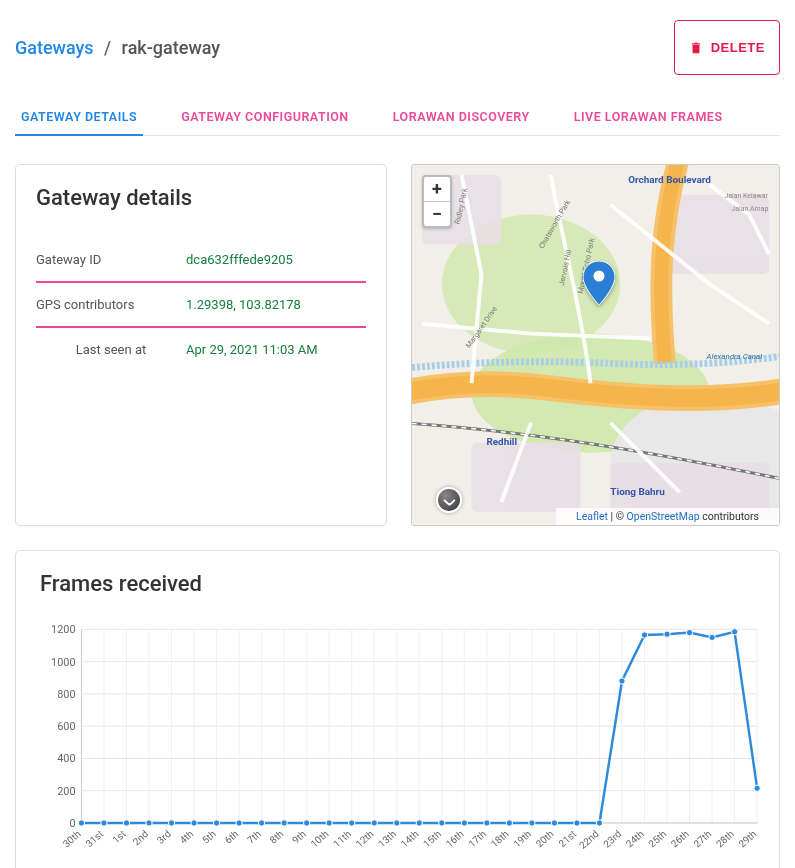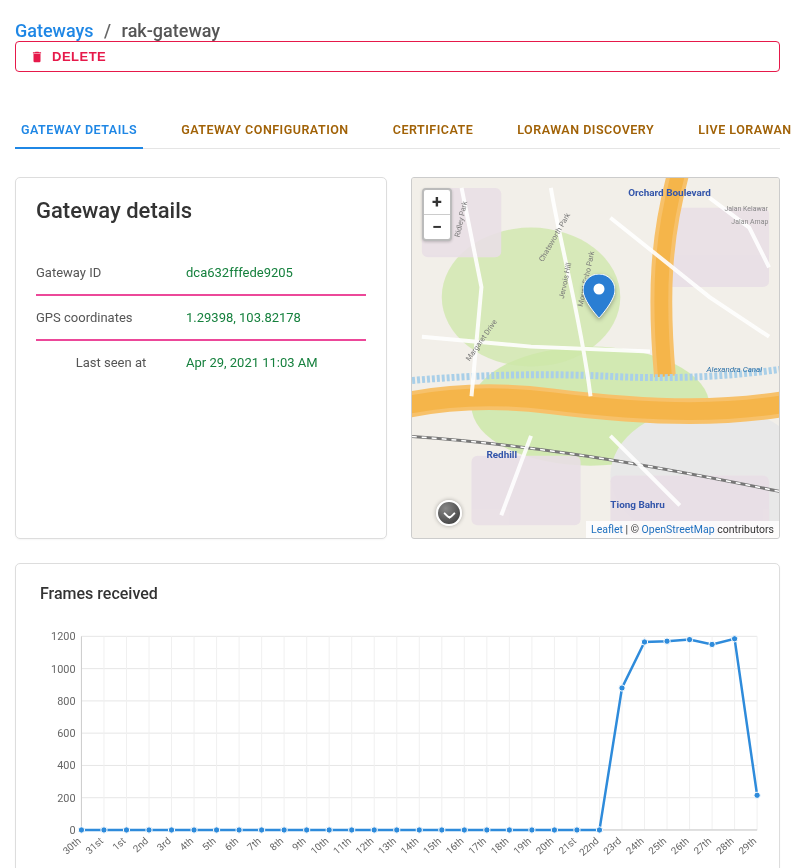--- a/index.html
+++ b/index.html
@@ -6,60 +6,60 @@
     body {
       font-family: -apple-system, BlinkMacSystemFont, "Segoe UI", Roboto, Helvetica, Arial, sans-serif;
       background: #fff;
       color: #333;
       width: 795px;
       padding: 20px 15px;
     }
     .topbar {
       display: flex;
       justify-content: space-between;
-      margin-bottom: 40px;
-      flex-direction: column;
+      align-items: center;
+      margin-bottom: 24px;
     }
     .breadcrumb {
       font-size: 18px;
       font-weight: 500;
       color: #555;
     }
     .breadcrumb a {
       color: #1f87e5;
       text-decoration: none;
     }
     .breadcrumb .sep { margin: 0 6px; color: #666;}
     .delete-btn {
       border: 1px solid #e6194a;
       color: #e6194a;
       background: #fff;
       border-radius: 4px;
-      padding: 7px 14px;
+      padding: 19px 14px;
       font-size: 13px;
       font-weight: 600;
       letter-spacing: 0.5px;
       display: inline-flex;
       align-items: center;
       gap: 8px;
       cursor: pointer;
     }
     .delete-btn svg { width: 14px; height: 14px; fill: #e6194a; }
     .tabs {
       display: flex;
       border-bottom: 1px solid #e5e5e5;
       margin-bottom: 28px;
       gap: 32px;
     }
     .tab {
       padding: 10px 6px;
       font-size: 12.5px;
       font-weight: 600;
       letter-spacing: 0.5px;
-      color: #a16207;
+      color: #ec4899;
       cursor: pointer;
       white-space: nowrap;
     }
     .tab.active {
       color: #1f87e5;
       border-bottom: 2px solid #1f87e5;
       margin-bottom: -1px;
     }
     .row {
       display: flex;
@@ -126,30 +126,30 @@
       position: absolute;
       left: 51%; top: 40%;
       transform: translate(-50%, -100%);
       z-index: 5;
     }
     .map-marker svg { width: 32px; height: 44px; filter: drop-shadow(0 2px 2px rgba(0,0,0,0.3)); }
     .map-attrib {
       position: absolute; bottom: 0; right: 0;
       background: rgba(255,255,255,0.8);
       font-size: 10.5px;
-      padding: 2px 5px;
+      padding: 2px 20px;
       color: #333;
       z-index: 10;
     }
     .map-attrib a { color: #1e70bf; text-decoration: none; }
     .frames-card {
       padding: 20px 12px 12px 20px;
     }
     .frames-card h2 {
-      font-size: 16px;
+      font-size: 22px;
       font-weight: 500;
       margin-bottom: 24px;
       color: #333;
       padding-left: 4px;
     }
     .chart-container {
       position: relative;
       height: 240px;
     }
     .chart-container svg { display: block; }
@@ -187,34 +187,33 @@
     <svg viewBox="0 0 24 24">
         <path d="M6 19a2 2 0 0 0 2 2h8a2 2 0 0 0 2-2V7H6v12zM19 4h-3.5l-1-1h-5l-1 1H5v2h14V4z"></path>
       </svg>
     <span>DELETE</span>
   </button>
 </div>
 
 <div class="tabs">
   <div class="tab active">GATEWAY DETAILS</div>
   <div class="tab">GATEWAY CONFIGURATION</div>
-  <div class="tab">CERTIFICATE</div>
   <div class="tab">LORAWAN DISCOVERY</div>
   <div class="tab">LIVE LORAWAN FRAMES</div>
 </div>
 
 <div class="row">
   <div class="card details-card">
     <h2>Gateway details</h2>
     <div class="detail-row">
       <div class="detail-label">Gateway ID</div>
       <div class="detail-value">dca632fffede9205</div>
     </div>
     <div class="detail-row">
-      <div class="detail-label">GPS coordinates</div>
+      <div class="detail-label">GPS contributors</div>
       <div class="detail-value">1.29398, 103.82178</div>
     </div>
     <div class="detail-row">
       <div class="detail-label">Last seen at</div>
       <div class="detail-value">Apr 29, 2021 11:03 AM</div>
     </div>
   </div>
 
   <div class="map-wrap">
     <svg class="map-bg" viewBox="0 0 370 362" preserveAspectRatio="xMidYMid slice">

